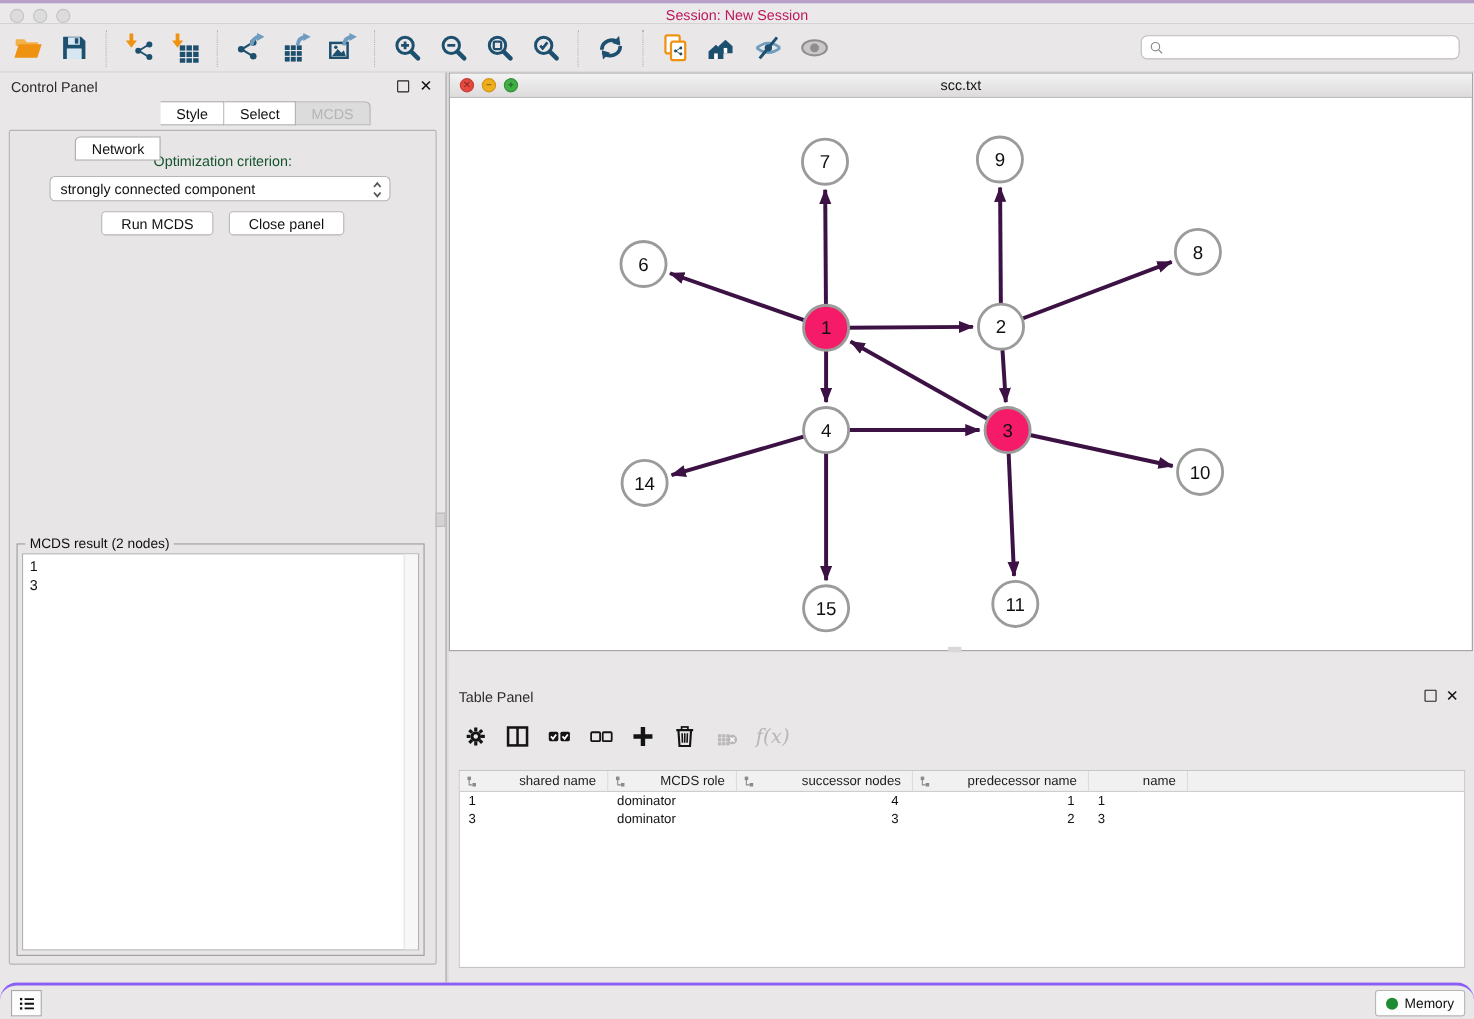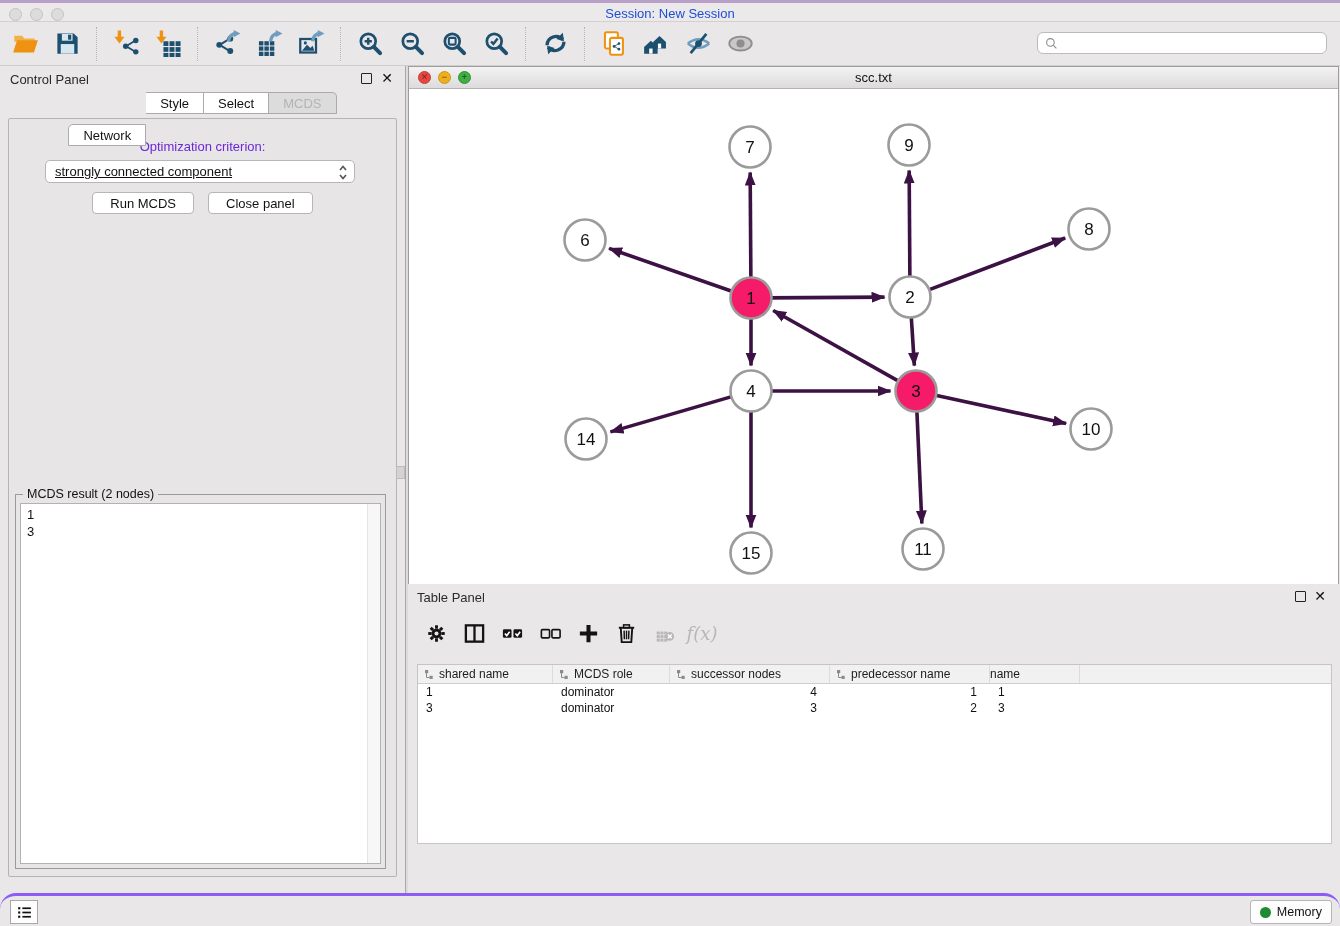--- a/index.html
+++ b/index.html
@@ -7,21 +7,21 @@
   body { font-family: "Liberation Sans","DejaVu Sans",sans-serif; background:#d8d8d8; }
   #app { position:relative; width:1340px; height:926px; background:#e9e7e8; overflow:hidden; }
 
   
   #titlebar { position:absolute; left:0; top:0; width:1340px; height:22px;
     background:#ebe9ea; border-top:3px solid #b medium; border-bottom:1px solid #d2d0d1; }
   #titlebar { border-top:3px solid #b79fc7; }
   #titlebar .traffic { position:absolute; top:5px; left:9px; display:flex; gap:8px; }
   #titlebar .tl { width:13px; height:13px; border-radius:50%; background:#dcdcdc; border:1px solid #c3c3c3; }
   #titlebar .win-title { position:absolute; left:0; right:0; top:3px; text-align:center;
-    font-size:13px; color:#1d4ed8; }
+    font-size:13px; color:#be185d; }
 
   
   #toolbar { position:absolute; left:0; top:22px; width:1340px; height:44px;
     background:#e9e7e8; border-bottom:1px solid #cfcdce; display:flex; align-items:center; }
   .tb-btn { width:30px; height:32px; margin:0 6px; display:flex; align-items:center; justify-content:center; }
   .tb-btn svg { width:27px; height:27px; }
   .tb-sep { width:0; height:34px; border-left:1px dotted #b7b5b6; margin:0 8px; }
   #search-wrap { position:absolute; right:13px; top:10px; width:290px; height:22px;
     background:#fff; border:1px solid #bdbbbc; border-radius:6px; display:flex; align-items:center; }
   #search-wrap svg { width:13px; height:13px; margin-left:7px; flex:0 0 auto; }
@@ -39,24 +39,24 @@
 
   .tabrow { display:flex; justify-content:center; position:relative; z-index:2; }
   .tab { height:22px; padding:0 14px; font-size:13px; line-height:21px; background:#fff;
     border:1px solid #ababab; border-left:none; color:#111; }
   .tab:first-child { border-left:1px solid #ababab; border-radius:5px 0 0 0;margin-top:32px; }
   .tab:last-child { border-radius:0 5px 0 0; }
   .tab.sel { background:#dcdcdc; color:#b4b4b4; }
 
   #cp-box { position:absolute; left:8px; top:52px; width:389px; height:759px;
     background:#e7e5e6; border:1px solid #b5b3b4; border-radius:2px; }
-  #opt-label { margin-top:20px; text-align:center; font-size:13px; color:#6d28d9; }
+  #opt-label { margin-top:20px; text-align:center; font-size:13px; color:#14532d; }
   #criterion-select { position:absolute; left:36px; top:41px; width:310px; height:23px; background:#fff;
     border:1px solid #b7b5b6; border-radius:5px; font-size:13px; color:#111;
-    display:flex; align-items:center; padding-left:9px;text-decoration:underline; }
+    display:flex; align-items:center; padding-left:9px; }
   #criterion-select .stepper { position:absolute; right:6px; top:3px; color:#555; }
   #criterion-select .stepper svg { width:10px; height:17px; }
   .cp-buttons { position:absolute; left:0; top:73px; width:100%; display:flex; justify-content:center; gap:14px; }
   .push-btn { height:22px; padding:0 17px; background:#fff; border:1px solid #b7b5b6; border-radius:4px;
     font-size:13px; color:#111; display:flex; align-items:center; }
 
   #result-group { position:absolute; left:6px; top:375px; width:371px; height:375px;
     border:1px solid #9c9a9b; }
   #result-title { position:absolute; left:7px; top:-8px; background:#e7e5e6; padding:0 4px;
     font-size:12.5px; color:#111; }
@@ -80,34 +80,34 @@
   .light { width:13px; height:13px; border-radius:50%; display:flex; align-items:center; justify-content:center;
     font-size:9px; font-weight:bold; color:rgba(0,0,0,.45); line-height:1; }
   .light.red { background:#e5483e; border:1px solid #c43c34; }
   .light.yellow { background:#efaf1d; border:1px solid #cf9417; }
   .light.green { background:#3fae43; border:1px solid #339038; }
   #net-titlebar .net-title { position:absolute; left:0; right:0; top:3px; text-align:center;
     font-size:13px; color:#111; }
   #graph-svg { position:absolute; left:0; top:22px; }
 
   
-  #table-panel { position:absolute; left:408px; top:584px; width:932px; height:294px; background:#e9e7e8; }
+  #table-panel { position:absolute; left:408px; top:620px; width:932px; height:294px; background:#e9e7e8; }
   #table-panel .float-btn { right:34px; } #table-panel .close-btn { right:14px; }
   #tp-toolbar { position:absolute; left:9px; top:30px; height:38px; display:flex; align-items:center; }
-  .tp-btn { width:30px; height:30px; margin:0 4px; display:flex; align-items:center; justify-content:center; }
+  .tp-btn { width:30px; height:30px; margin:0 4px; display:flex; align-items:center; justify-content:flex-start; }
   .tp-btn svg { width:23px; height:23px; }
   .tp-fx { font-family:"DejaVu Serif","Liberation Serif",serif; font-style:italic; font-size:18px; color:#b8b6b7; }
 
   #data-table { position:absolute; left:9px; top:80px; width:915px; height:180px; background:#fff;
     border:1px solid #c6c4c5; }
   #thead { display:flex; height:19px; background:#f2f1f1; border-bottom:1px solid #cfcdce; }
   .th { position:relative; display:flex; align-items:center; border-right:1px solid #dddbdc;
     font-size:12px; color:#1c1c1c; }
   .th svg { width:11px; height:11px; margin:0 4px 0 6px; flex:0 0 auto; }
-  .th .th-label { flex:1; text-align:left; padding-right:10px; }
+  .th .th-label { flex:1; text-align:right; padding-right:10px; }
   .tr { display:flex; height:16px; }
   .td { font-size:12px; color:#111; line-height:16px; overflow:hidden; white-space:nowrap; }
   .td.left { padding-left:8px; text-align:left; }
   .td.right { padding-right:13px; text-align:right; }
 
   #tp-tabs { position:absolute; left:0; top:268px; width:100%; display:flex; justify-content:center; }
   #tp-tabs .tab { border-radius:0; }
   #tp-tabs .tab:first-child { border-radius:5px 0 0 5px; border-left:1px solid #ababab; }
   #tp-tabs .tab:last-child { border-radius:0 5px 5px 0; }
 

